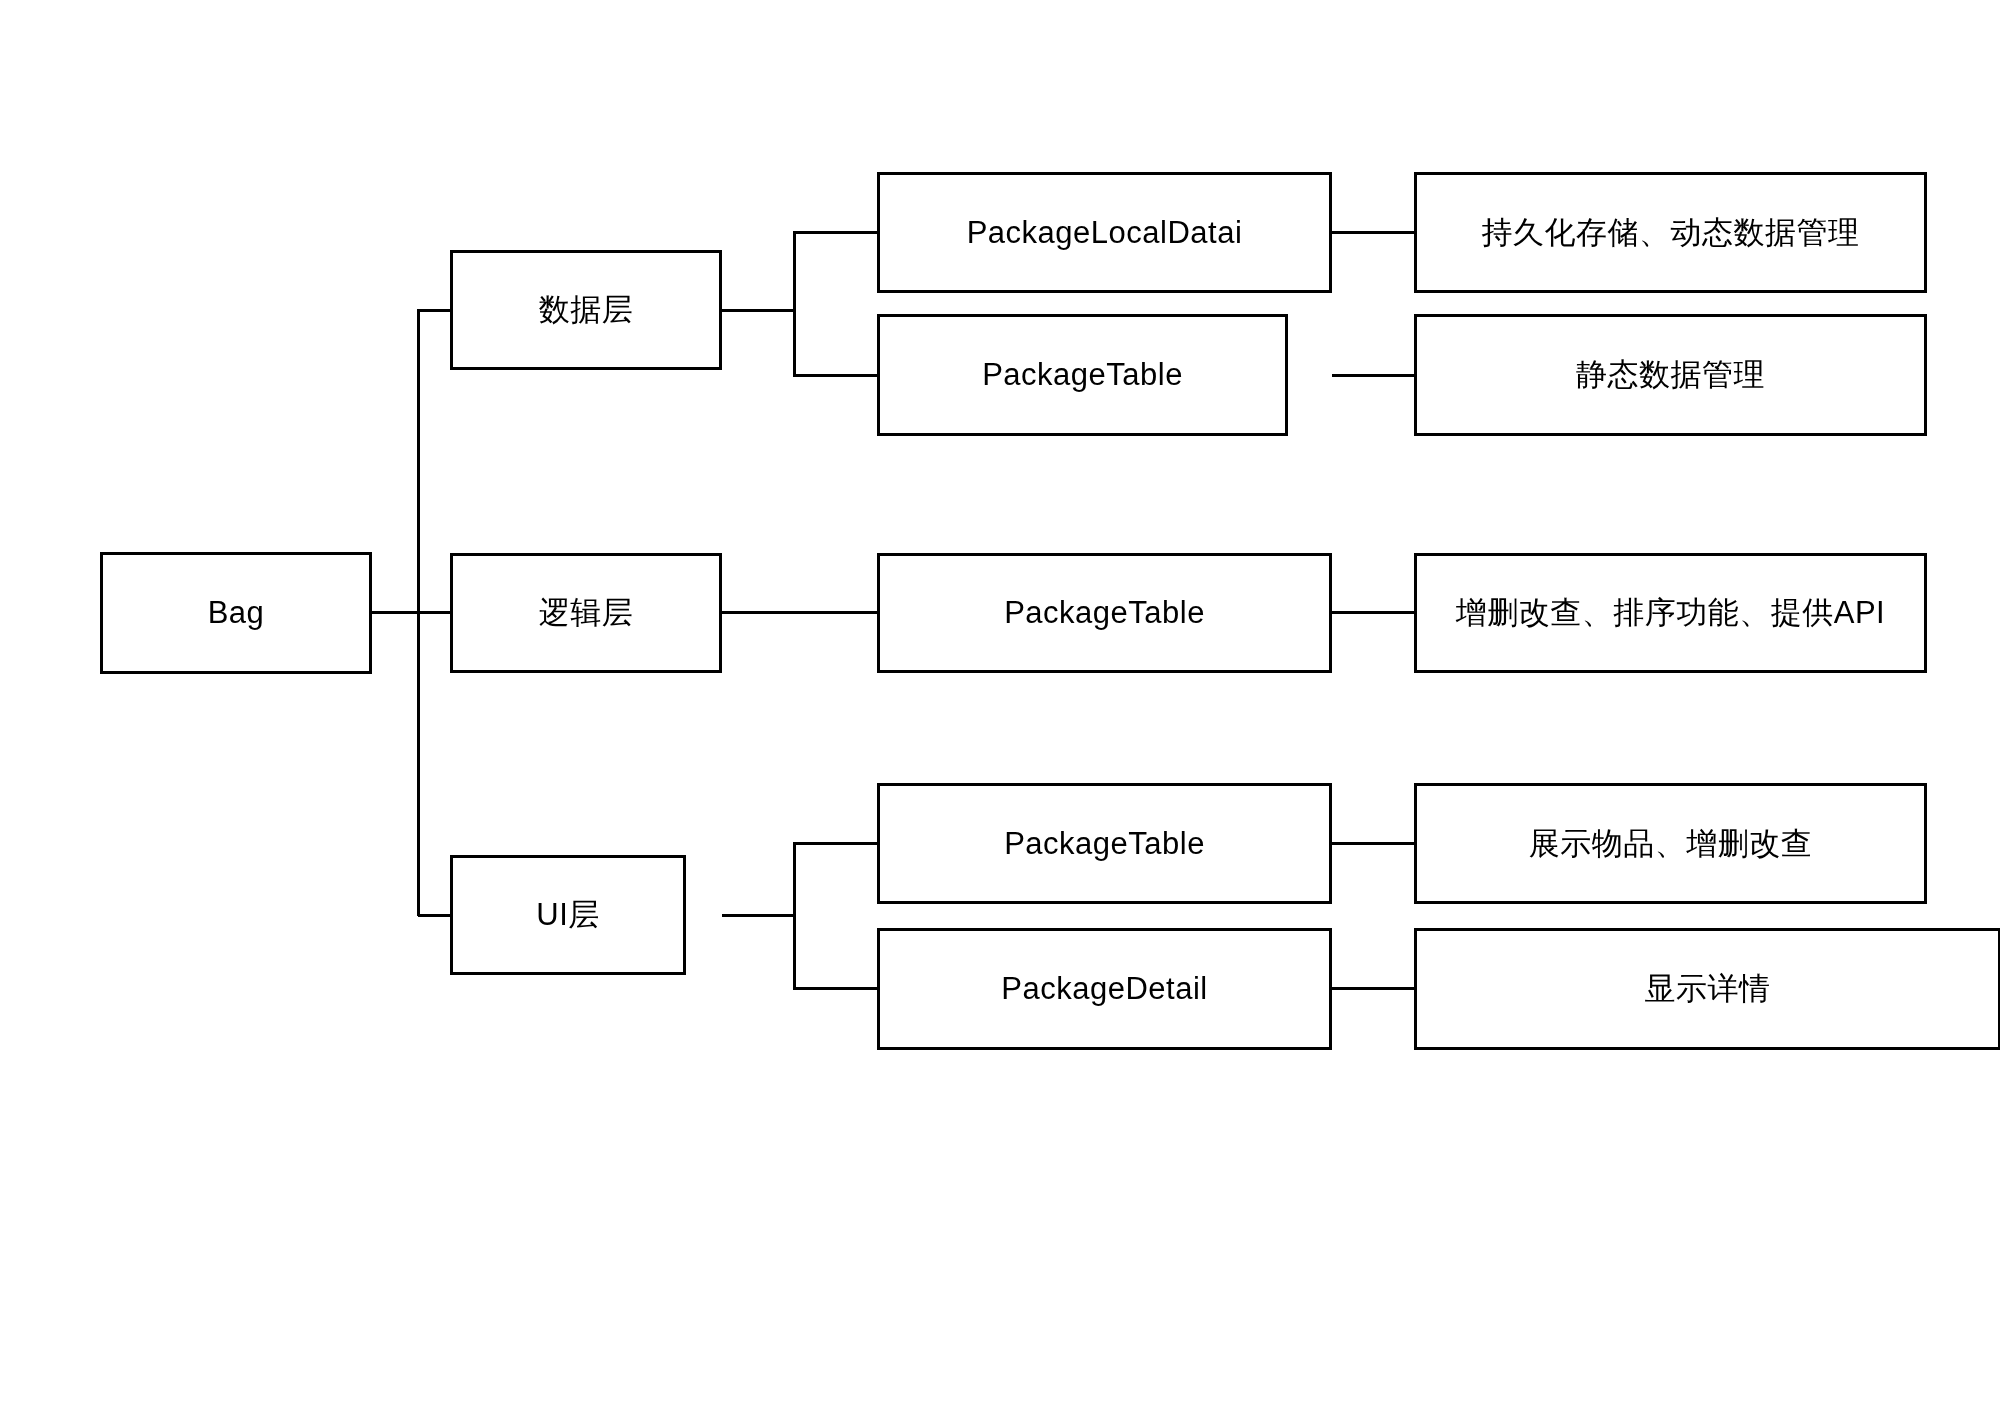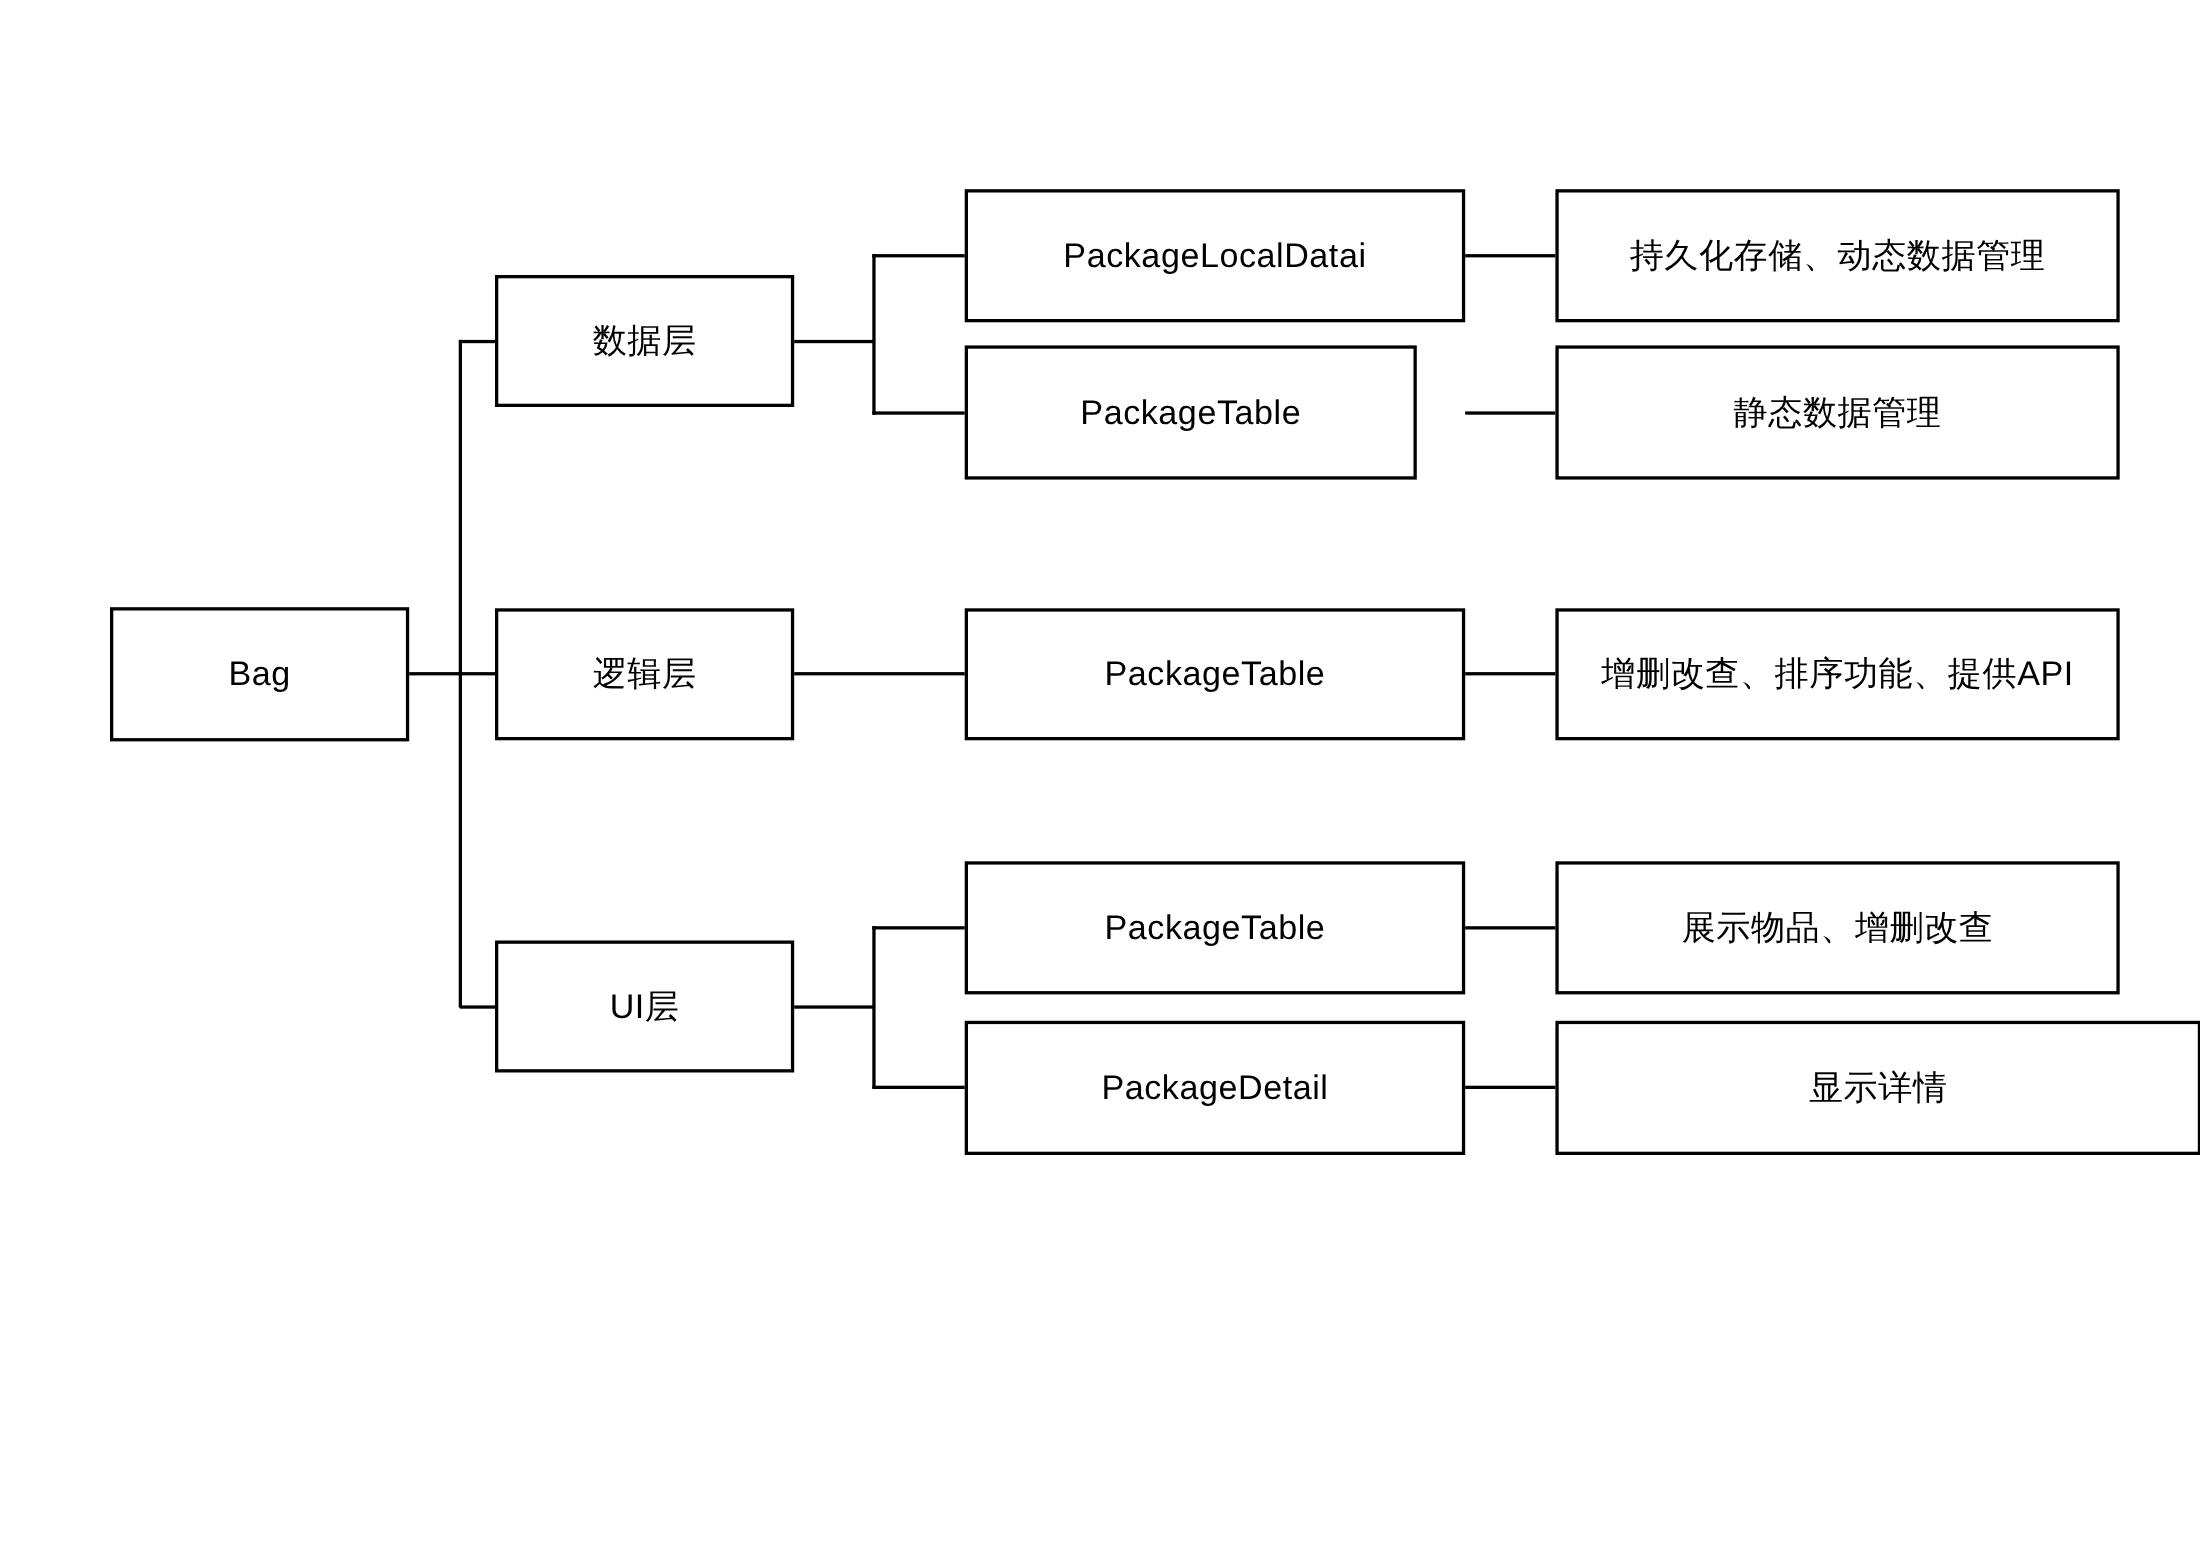--- a/index.html
+++ b/index.html
@@ -45,21 +45,21 @@
   </div>
 
   <div class="box" style="left:450px;top:250px;width:272px;height:120px">
     <span>数据层</span>
   </div>
 
   <div class="box" style="left:450px;top:553px;width:272px;height:120px">
     <span>逻辑层</span>
   </div>
 
-  <div class="box" style="left:450px;top:855px;width:272px;height:120px">
+  <div class="box" style="left:450px;top:855px;width:236px;height:120px">
     <span>UI层</span>
   </div>
 
   <div class="box" style="left:877px;top:172px;width:455px;height:121px">
     <span>PackageLocalDatai</span>
   </div>
 
   <div class="box" style="left:877px;top:314px;width:411px;height:122px">
     <span>PackageTable</span>
   </div>

